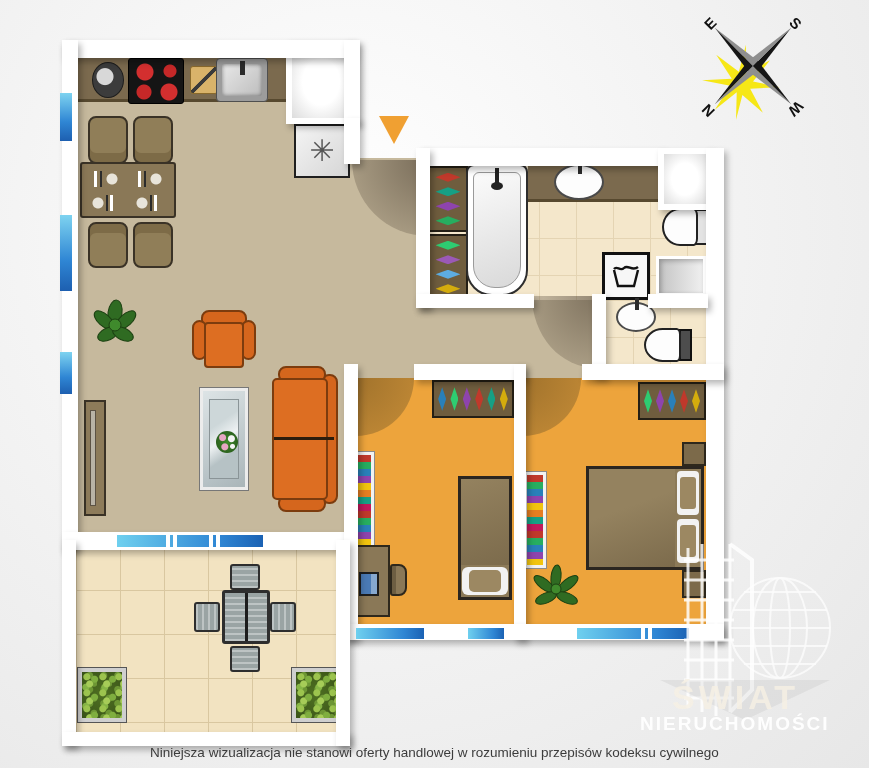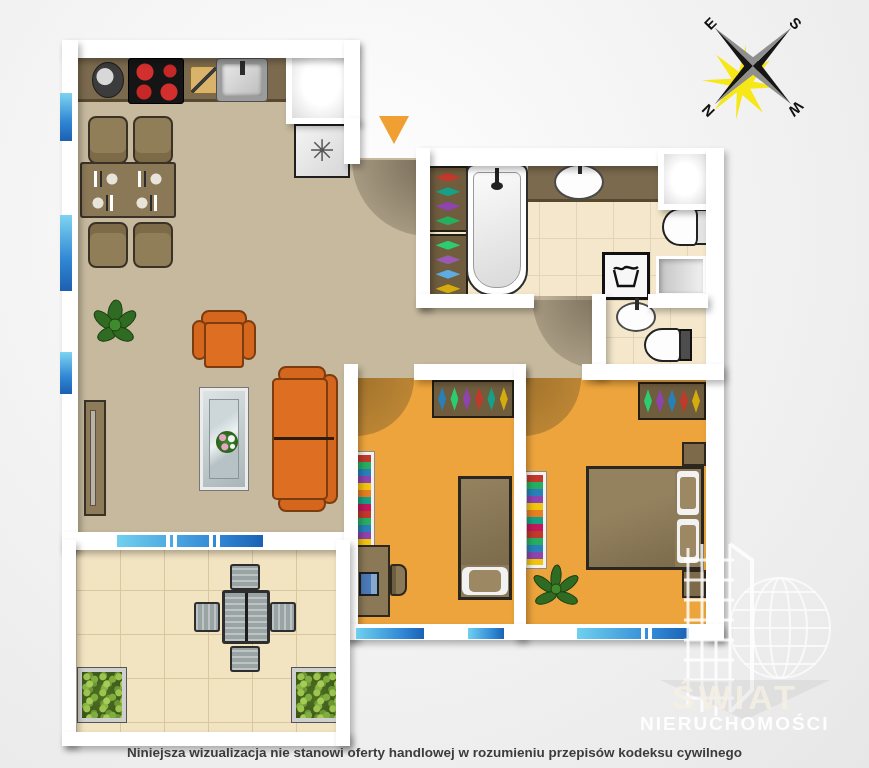--- a/index.html
+++ b/index.html
@@ -346,15 +346,15 @@
           <path d="M64 30 H114 M64 50 H114 M64 70 H114 M64 90 H114 M64 110 H114 M64 130 H114 M64 150 H114 M64 168 H114"></path>
           <path d="M110 14 L132 30 V160 L110 182" stroke-width="4"></path>
         </g>
         <path d="M40 150 L210 150 L125 190 Z" fill="rgba(0,0,0,0.05)" stroke="none"></path>
       </g>
     </svg>
     <div class="wm-text" style="left:52px;top:148px;font-size:34px;color:rgba(246,240,228,0.85);">ŚWIAT</div>
     <div class="wm-text" style="left:20px;top:183px;font-size:19px;letter-spacing:2px;color:rgba(255,255,255,0.95);">NIERUCHOMOŚCI</div>
   </div>
 
-  <div class="caption" style="top:745px;font-weight:bold;">Niniejsza wizualizacja nie stanowi oferty handlowej w rozumieniu przepisów kodeksu cywilnego</div>
+  <div class="caption" style="top:745px;">Niniejsza wizualizacja nie stanowi oferty handlowej w rozumieniu przepisów kodeksu cywilnego</div>
 
 </div>
 
 </body></html>

